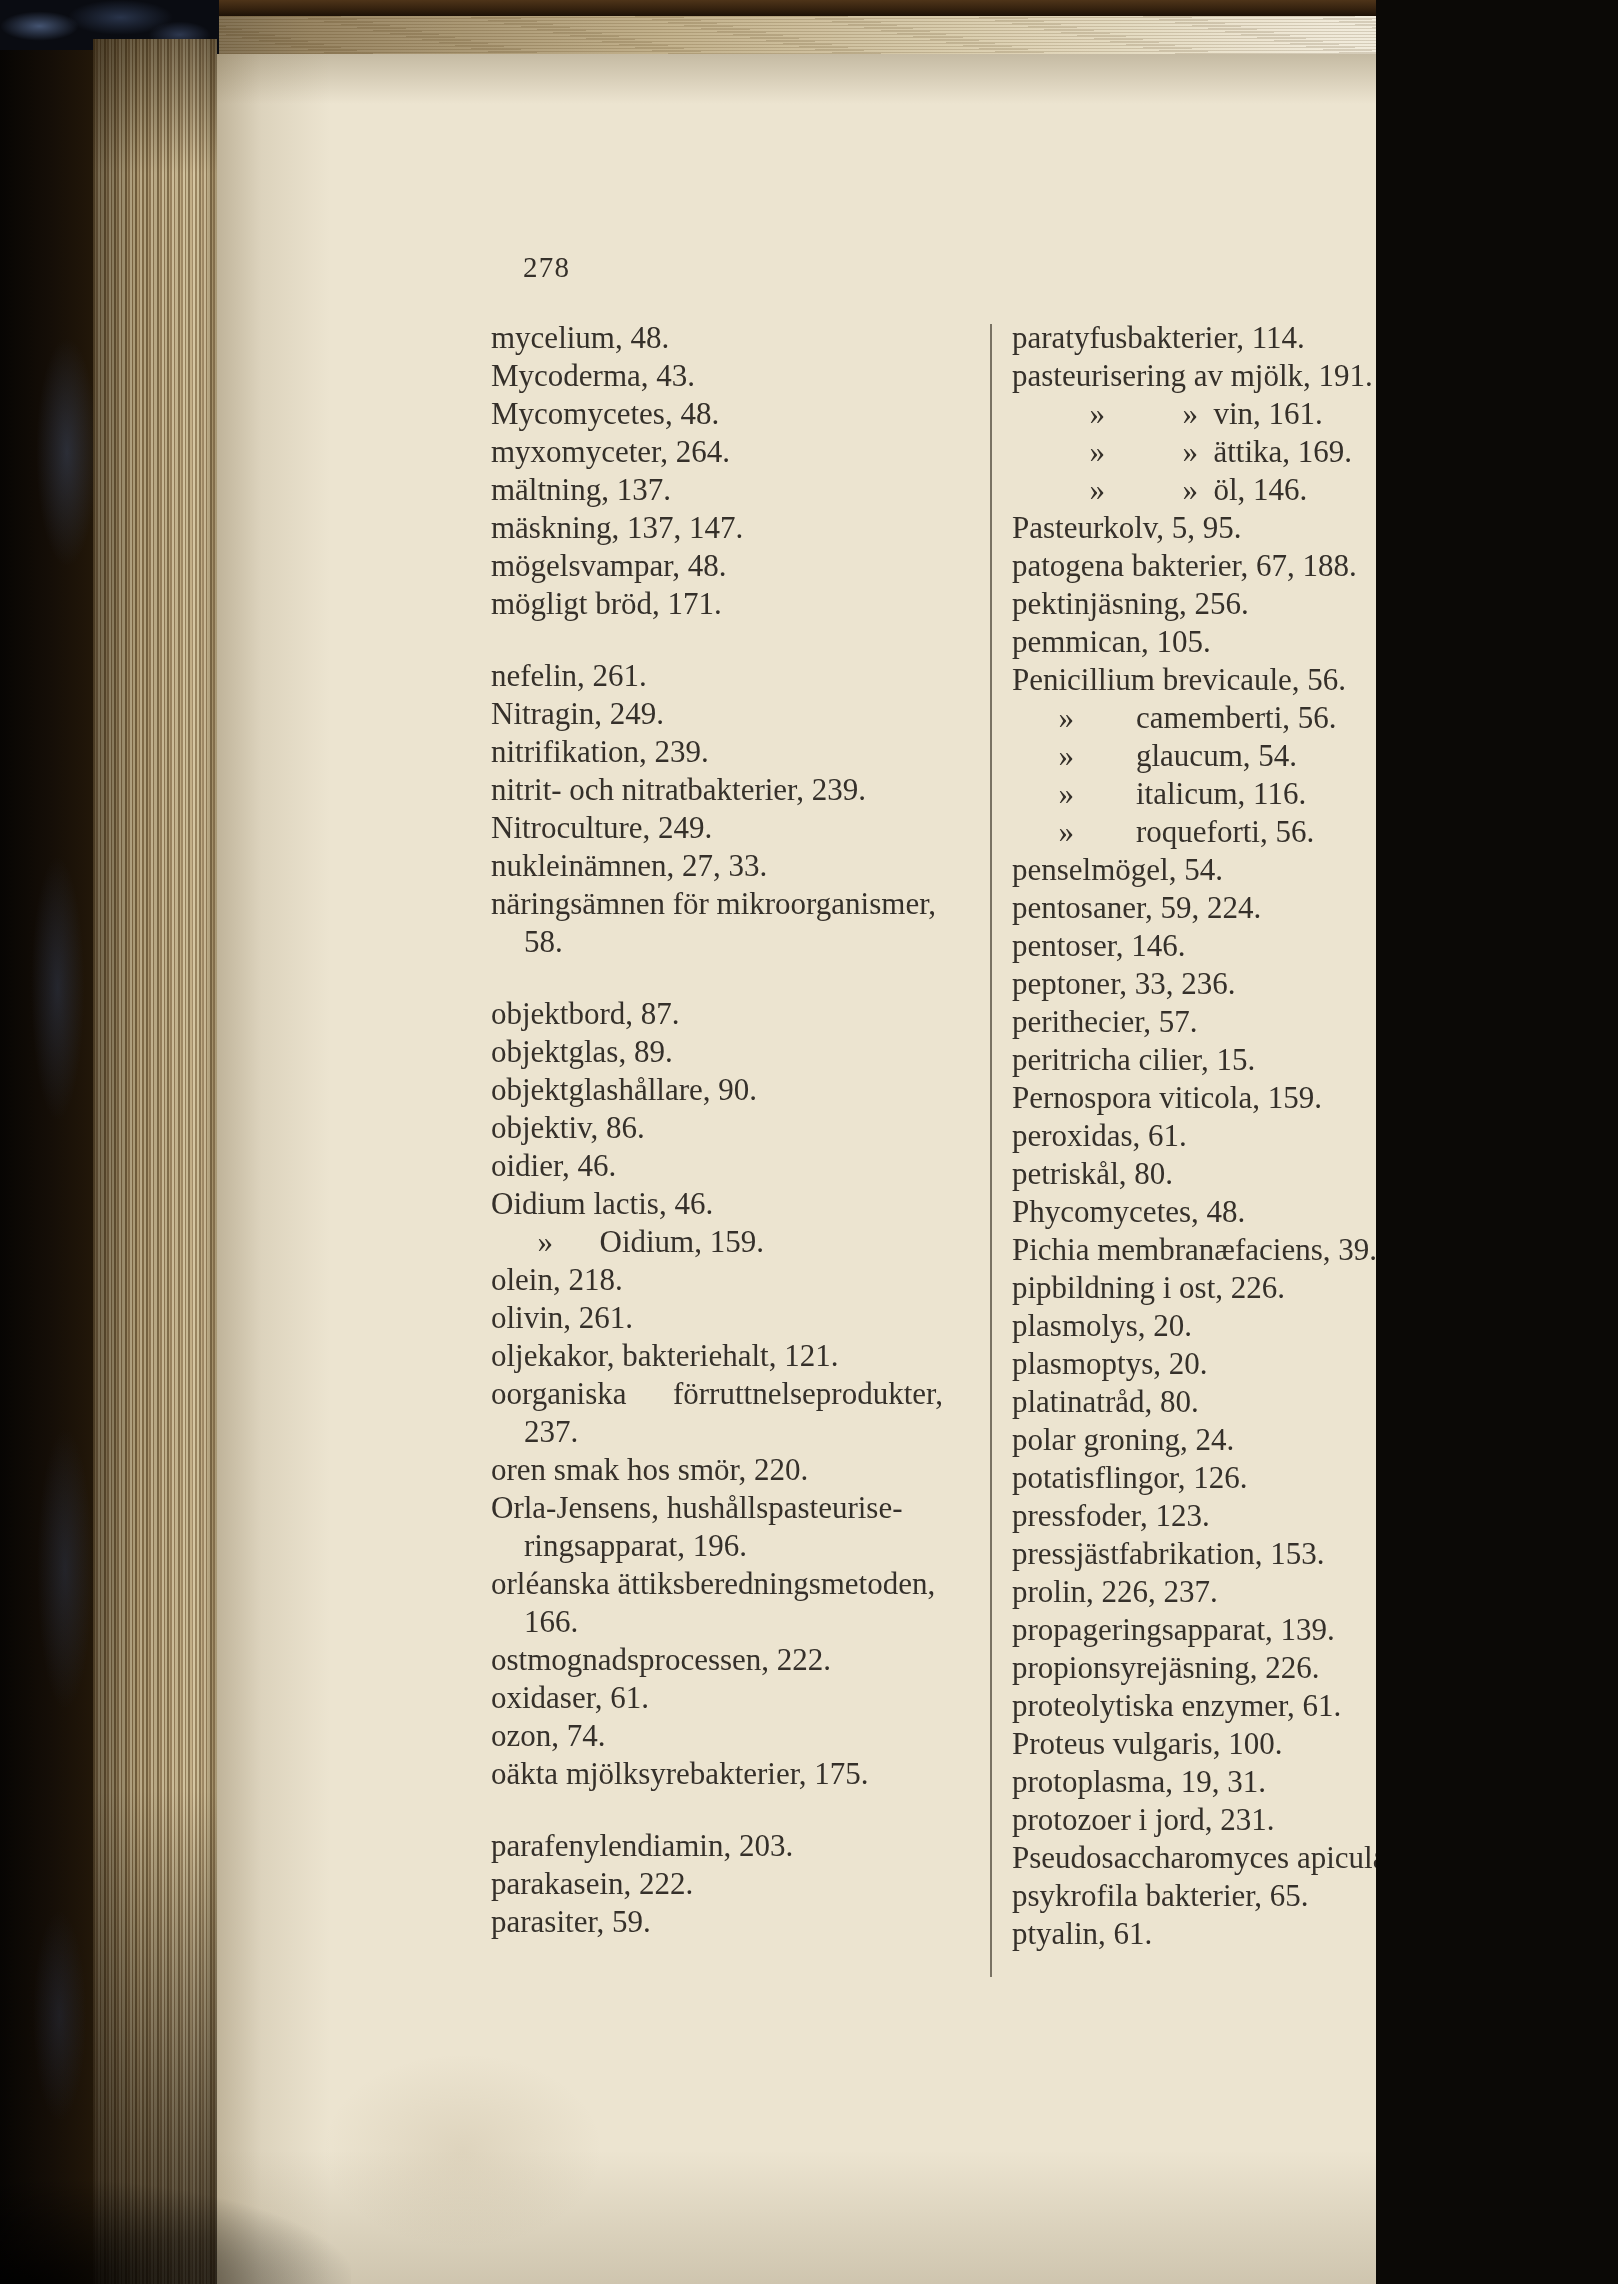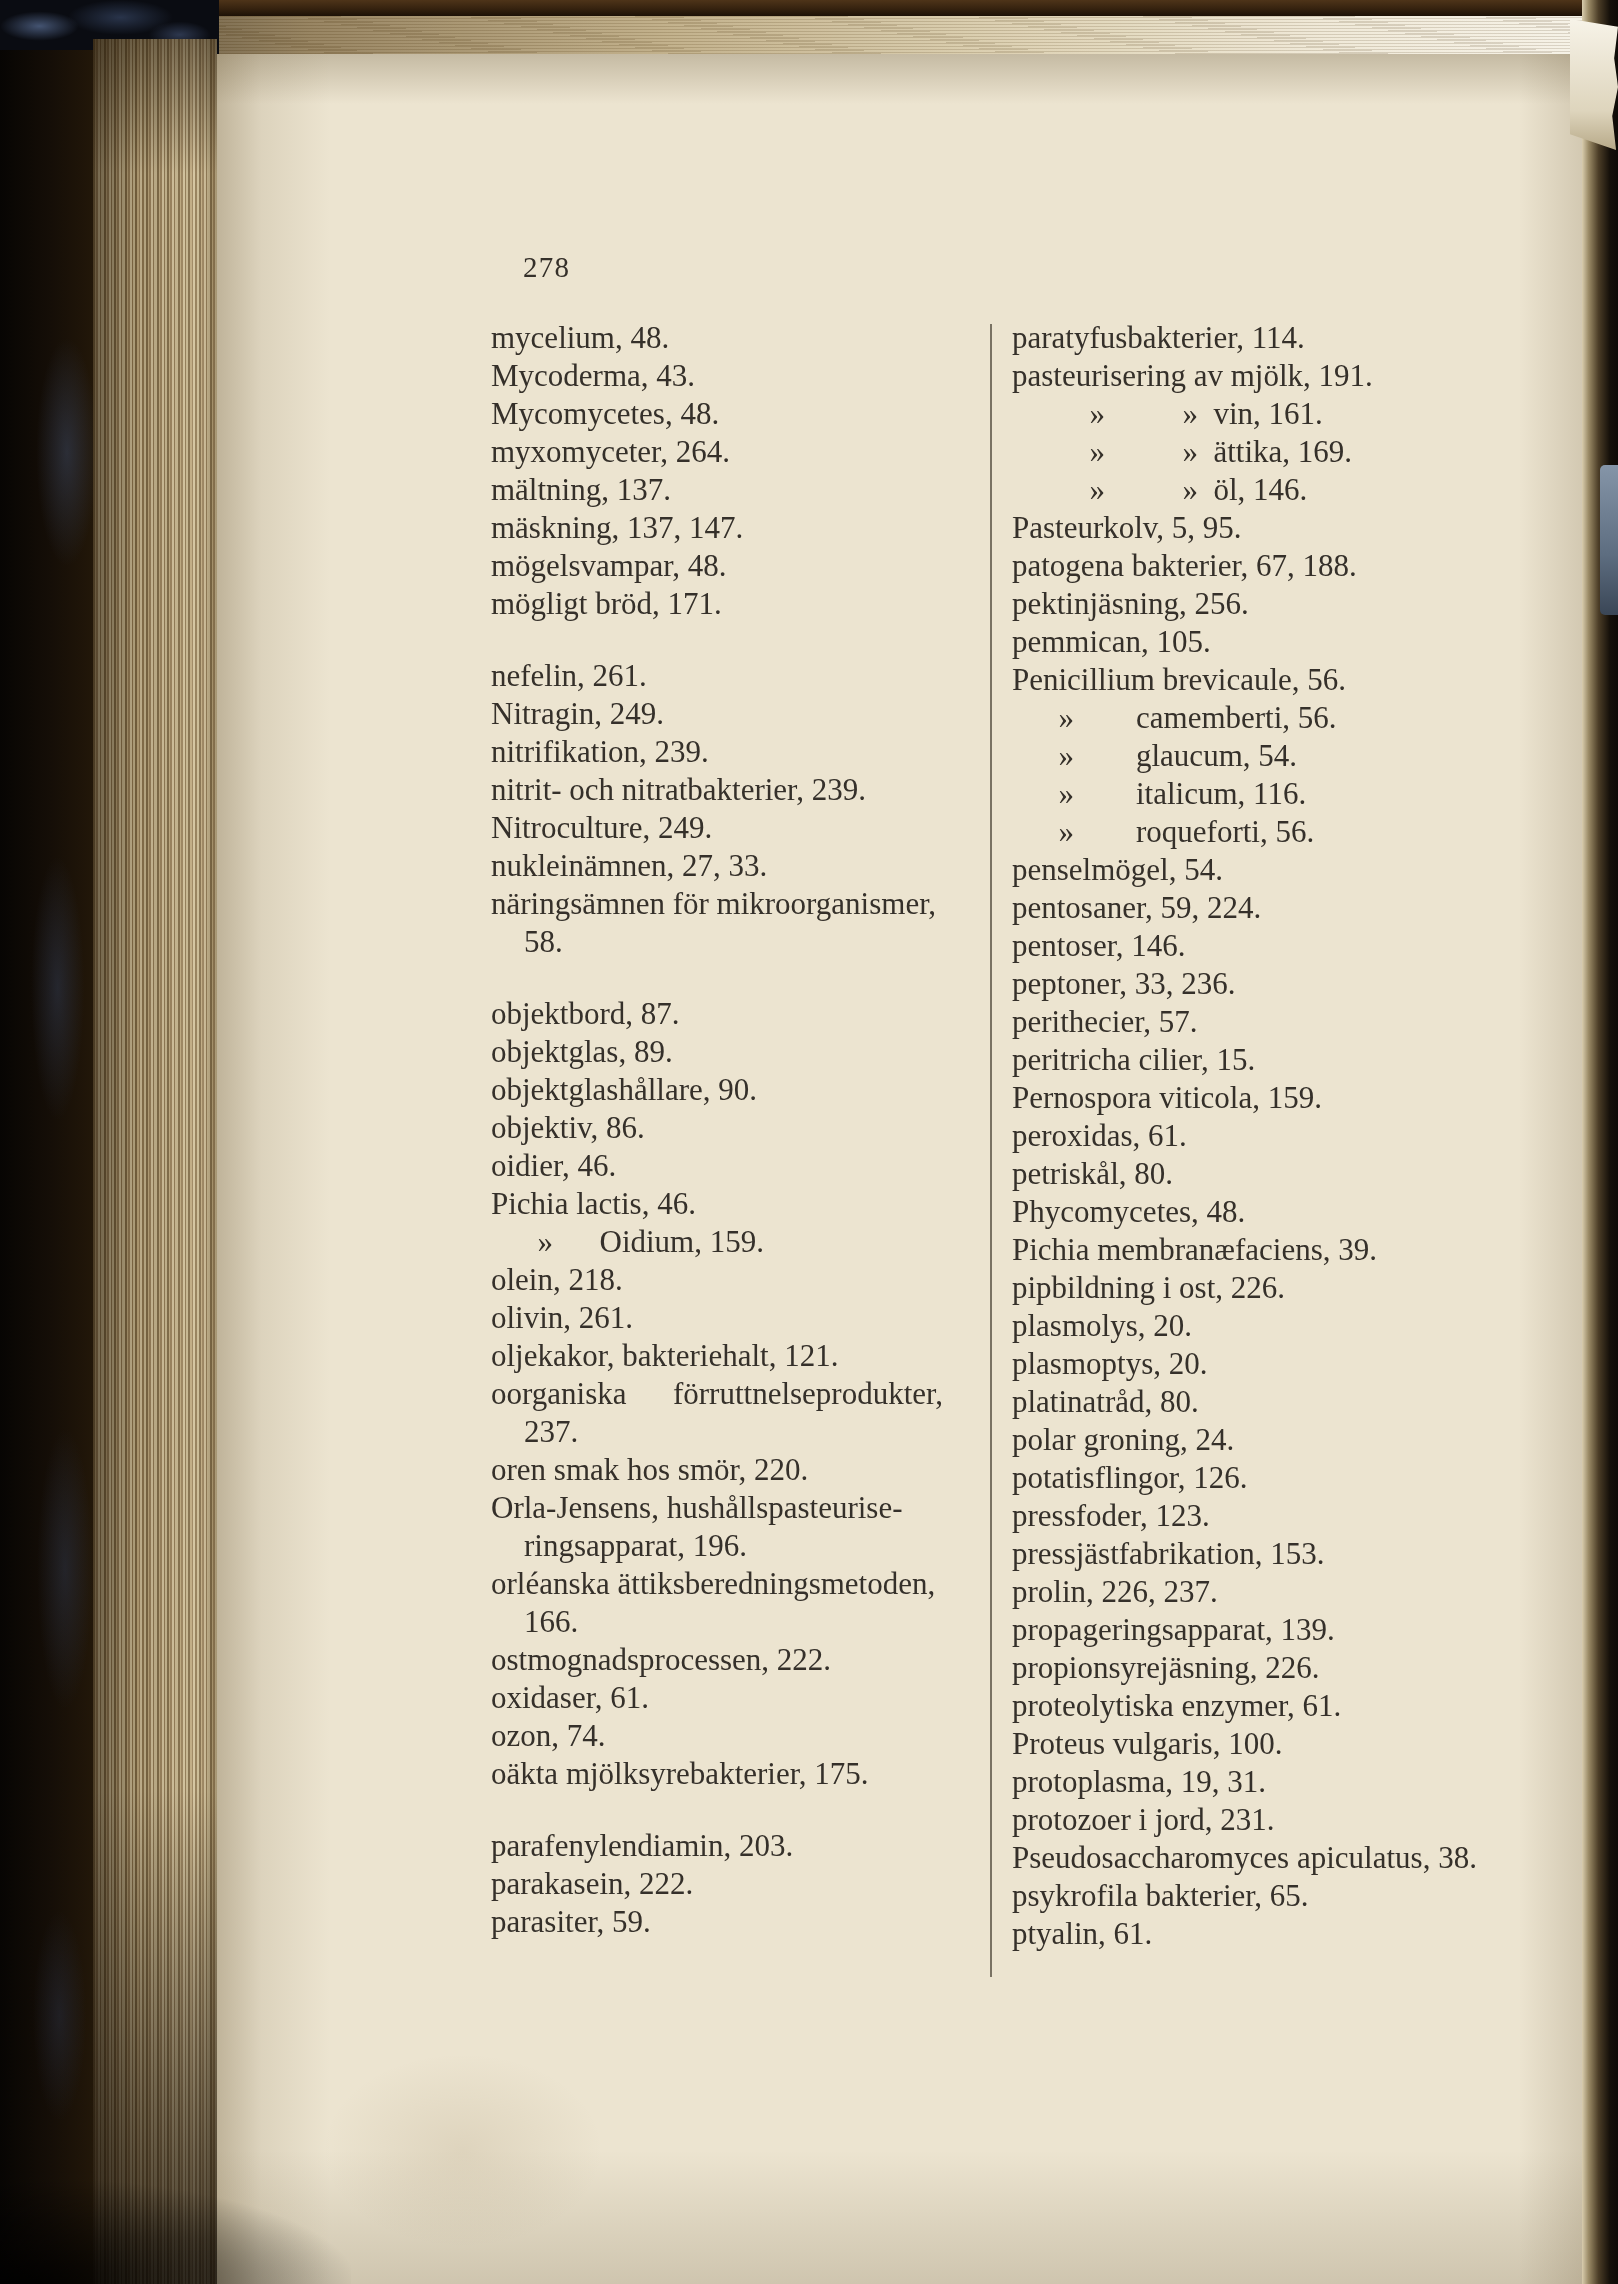--- a/index.html
+++ b/index.html
@@ -1,17 +1,17 @@
 <!DOCTYPE html>
 <html style="--paper: #ece4d0; --ink: #35302a; --divider: #3c3428;font-size:10px"><head>
 <meta charset="utf-8">
 <style>
   * { margin:0; padding:0; box-sizing:border-box; }
   html,body { background:#0b0906; }
-  .scene { position:relative; width:1618px; height:2284px; overflow:hidden;
+  .scene { position:relative; width:1376px; height:2284px; overflow:hidden;
            background:#bef264; font-family:"Liberation Serif","DejaVu Serif",serif; }
 
   .top-edges { position:absolute; left:106px; top:8.8px; width:1484px; height:58px;
     transform:skewY(-0.35deg);
     background:
       repeating-linear-gradient(180deg, rgba(90,70,40,.18) 0 1.3px, rgba(255,255,255,.05) 1.3px 3.1px),
       linear-gradient(90deg, #5f5138 0%, #94805c 14%, #c0ae87 38%, #ddd1b2 62%, #efe8d6 82%, #f6f2e7 100%); }
 
   .leather-top { position:absolute; left:207px; top:0; width:1412px; height:16.3px;
     background:linear-gradient(180deg, #4e3419 0%, #35220f 55%, #1c1106 100%); }
@@ -103,21 +103,21 @@
         <div class="line"><span>nitrit- och nitratbakterier, 239.</span></div>
         <div class="line"><span>Nitroculture, 249.</span></div>
         <div class="line"><span>nukleinämnen, 27, 33.</span></div>
         <div class="line"><span>näringsämnen för mikroorganismer,</span></div>
         <div class="line hang"><span>58.</span></div>
         <div class="line gap"><span>objektbord, 87.</span></div>
         <div class="line"><span>objektglas, 89.</span></div>
         <div class="line"><span>objektglashållare, 90.</span></div>
         <div class="line"><span>objektiv, 86.</span></div>
         <div class="line"><span>oidier, 46.</span></div>
-        <div class="line"><span class="it">Pichia lactis</span><span>, 46.</span></div>
+        <div class="line"><span class="it">Oidium lactis</span><span>, 46.</span></div>
         <div class="line"><span>      »      </span><span class="it">Oidium</span><span>, 159.</span></div>
         <div class="line"><span>olein, 218.</span></div>
         <div class="line"><span>olivin, 261.</span></div>
         <div class="line"><span>oljekakor, bakteriehalt, 121.</span></div>
         <div class="line"><span>oorganiska      förruttnelseprodukter,</span></div>
         <div class="line hang"><span>237.</span></div>
         <div class="line"><span>oren smak hos smör, 220.</span></div>
         <div class="line"><span class="it">Orla-Jensens</span><span>, hushållspasteurise-</span></div>
         <div class="line hang"><span>ringsapparat, 196.</span></div>
         <div class="line"><span>orléanska ättiksberedningsmetoden,</span></div>

